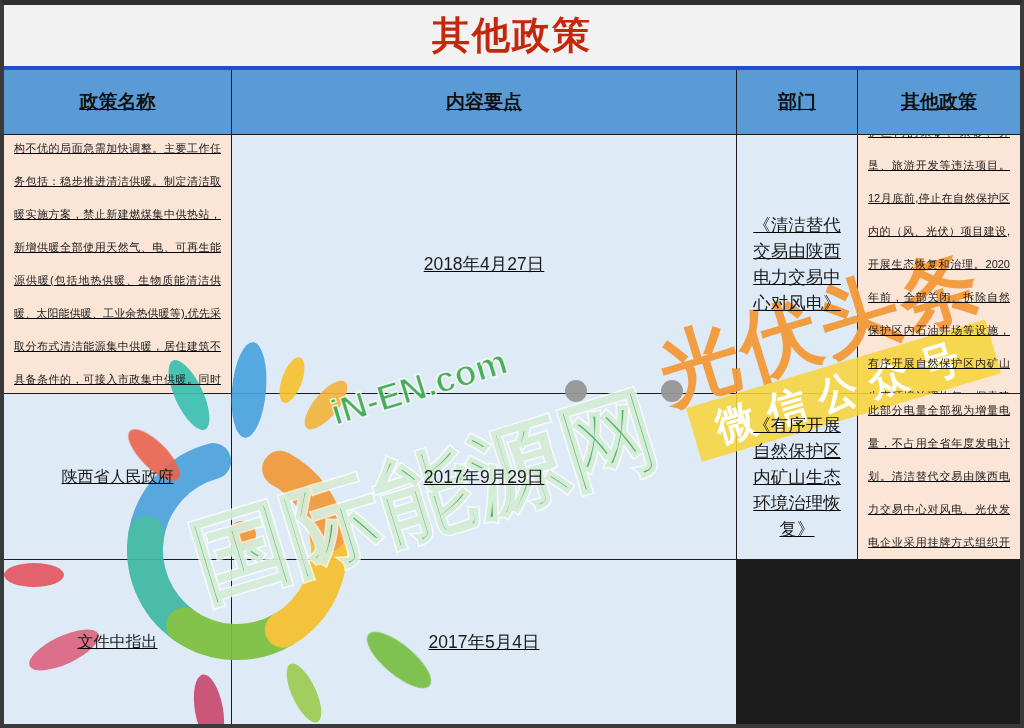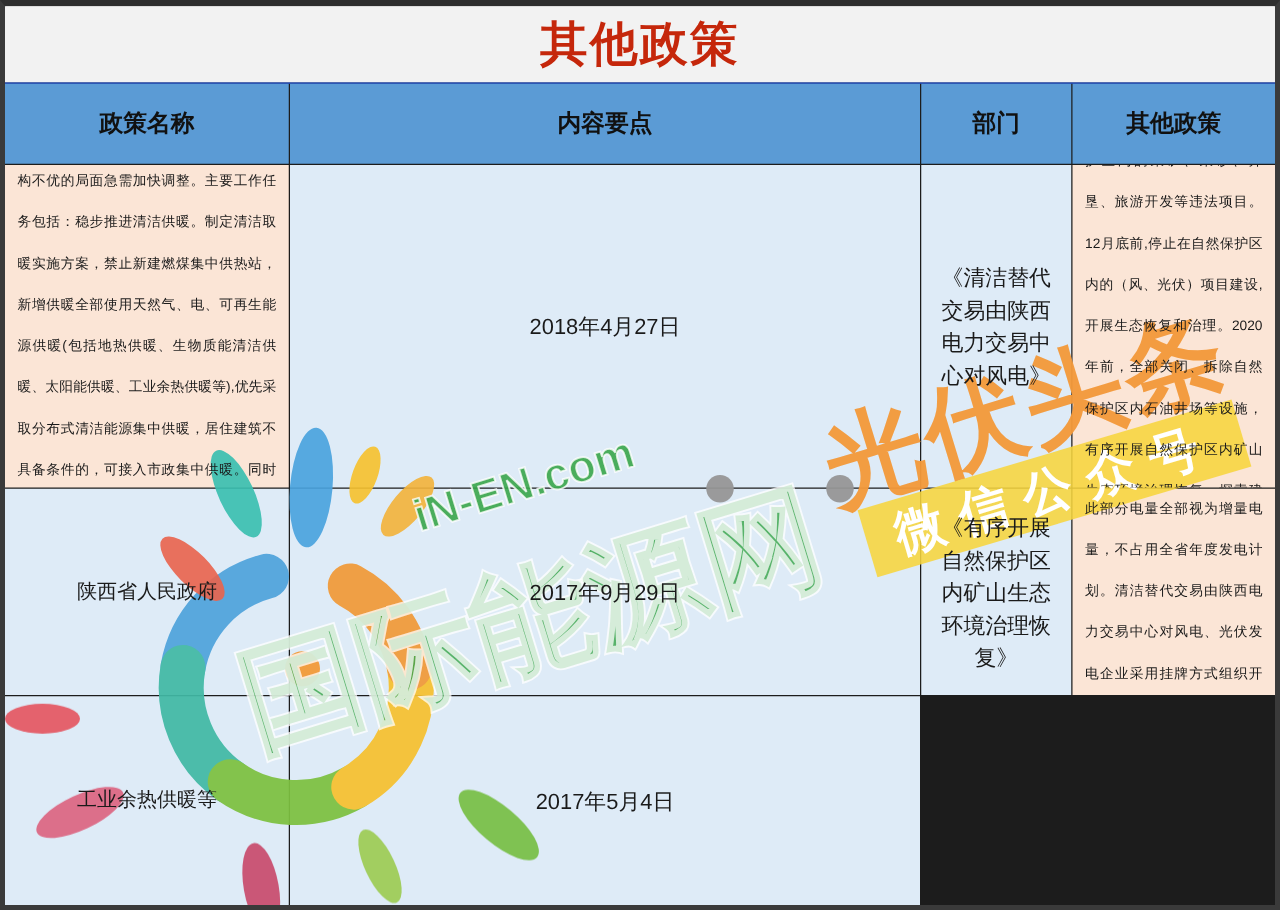--- a/index.html
+++ b/index.html
@@ -7,21 +7,21 @@
   .stage{position:relative;width:1024px;height:728px;background:#f2f2f2;box-sizing:border-box;
          border:4px solid #3a3a3a;border-top:5px solid #2e2e2e;overflow:hidden;}
   
   .title-band{position:absolute;left:0;top:0;width:100%;height:61px;background:#f2f2f2;
               display:flex;align-items:center;justify-content:center;}
   .title-band h1{margin:16px;font-size:38px;font-weight:bold;color:#c5270b;letter-spacing:2px;}
   
   .policy-table{position:absolute;left:0;right:0;top:61px;bottom:0;
                 display:grid;grid-template-columns:227px 504px 120px 1fr;
                 grid-template-rows:64px 258px 165px 1fr;
-                gap:1px;background:#1c1c1c;border-top:1px solid #1d4ed8;}
+                gap:1px;background:#1c1c1c;border-top:4px solid #1d4ed8;text-decoration:underline;}
   .cell{display:flex;align-items:center;justify-content:center;overflow:hidden;color:#1a1a1a;}
   .cell .cell-text{position:relative;z-index:10;}
   .th{background:#5b9bd5;font-weight:bold;font-size:19px;color:#111111;}
   .name-bg{background:#deebf7;}
   .content-bg{background:#fbe5d6;}
   .name .cell-text{font-size:17.5px;line-height:26px;text-align:center;padding:0 10px;}
   .content .cell-text{font-size:11px;line-height:33px;text-align:justify;text-align-last:center;padding:0 10px;}
   .dept .cell-text{font-size:16px;line-height:24px;text-align:center;padding:0 2px;}
   .date .cell-text{font-size:17.5px;text-align:center;}
   
@@ -87,21 +87,21 @@
       <span class="cell-text">2017年9月29日</span>
     </div>
 
     <div class="cell name name-bg">
       <span class="cell-text">《有序开展自然保护区内矿山生态环境治理恢复》</span>
     </div>
     <div class="cell content content-bg">
       <span class="cell-text">文件中指出，在榆林地区开展清洁能源替代自备电厂发电直接交易试点，本次清洁替代电量规模为8亿千瓦时，此部分电量全部视为增量电量，不占用全省年度发电计划。清洁替代交易由陕西电力交易中心对风电、光伏发电企业采用挂牌方式组织开展，参与电力市场交易的用户购电价格由市场交易价格、输配电价(含线损)、政府性基金三部分组成。</span>
     </div>
     <div class="cell dept name-bg">
-      <span class="cell-text">工业余热供暖等</span>
+      <span class="cell-text">文件中指出</span>
     </div>
     <div class="cell date name-bg">
       <span class="cell-text">2017年5月4日</span>
     </div>
   </div>
 
   <div class="watermark">
 
     <svg class="logo-svg" width="660" height="428" viewBox="0 0 660 428">
 

